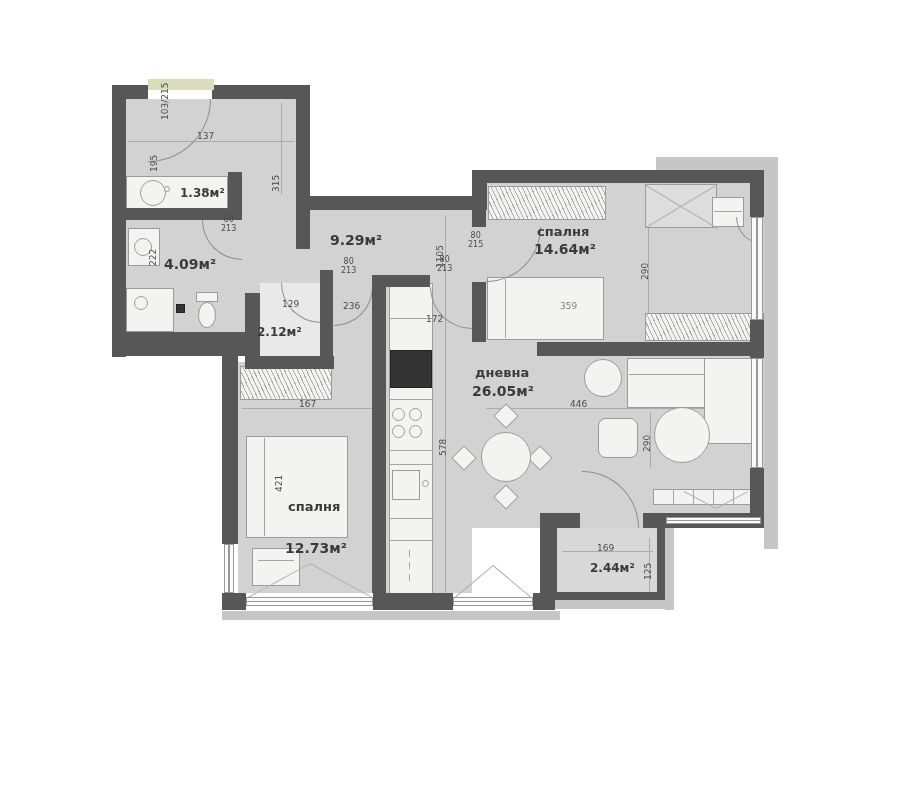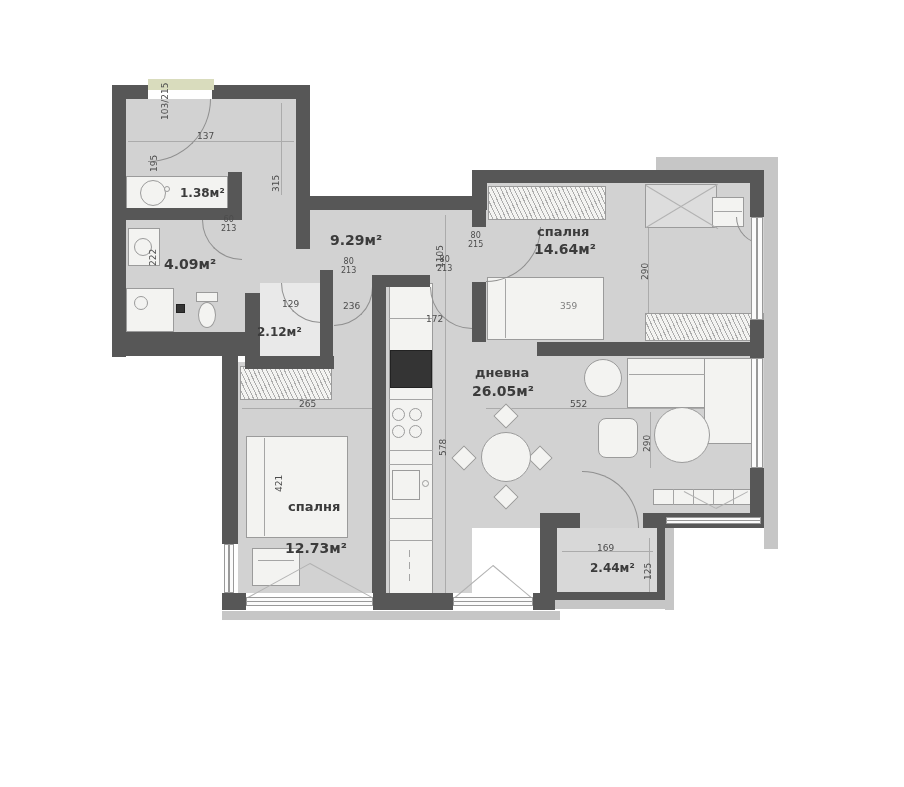--- a/index.html
+++ b/index.html
@@ -222,21 +222,21 @@
   </span>
   <span class="dim two" style="left:437px;top:256px">
     <span>80</span>
     <span>213</span>
   </span>
   <span class="dim" style="left:282px;top:300px">129</span>
   <span class="dim" style="left:343px;top:302px">236</span>
   <span class="dim" style="left:426px;top:315px">172</span>
   <span class="dim" style="left:560px;top:302px;color:#7e7e7e">359</span>
   <span class="dim v" style="left:641px;top:280px">290</span>
-  <span class="dim" style="left:299px;top:400px">265</span>
-  <span class="dim" style="left:570px;top:400px">552</span>
+  <span class="dim" style="left:299px;top:400px">167</span>
+  <span class="dim" style="left:570px;top:400px">446</span>
   <span class="dim v" style="left:643px;top:452px">290</span>
   <span class="dim v" style="left:439px;top:456px">578</span>
   <span class="dim v" style="left:275px;top:492px">421</span>
   <span class="dim" style="left:597px;top:544px">169</span>
   <span class="dim v" style="left:644px;top:580px">125</span>
 
 </div>
 
 </body></html>

